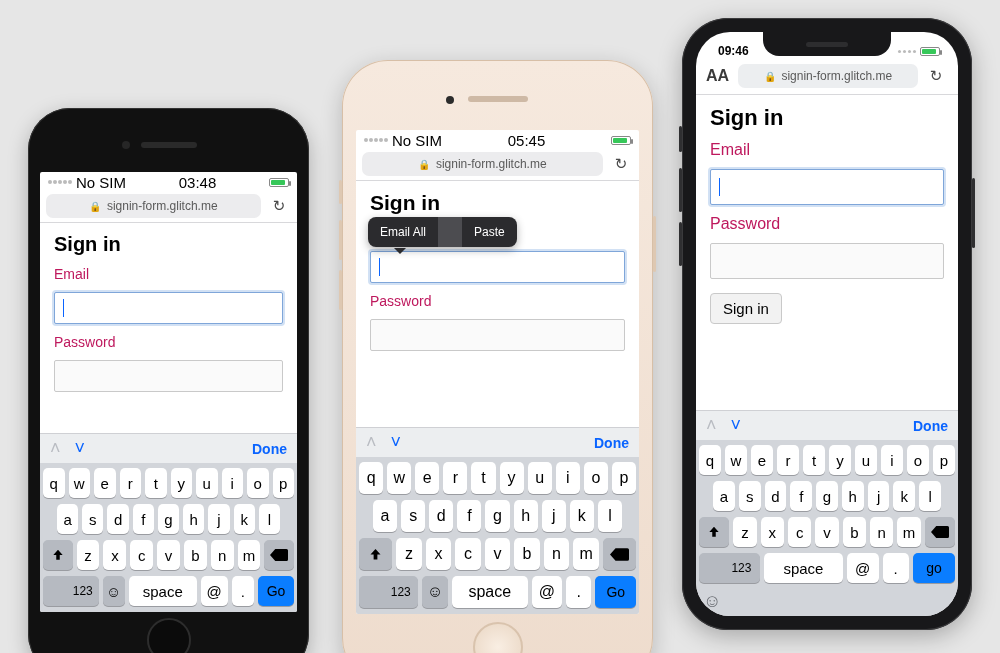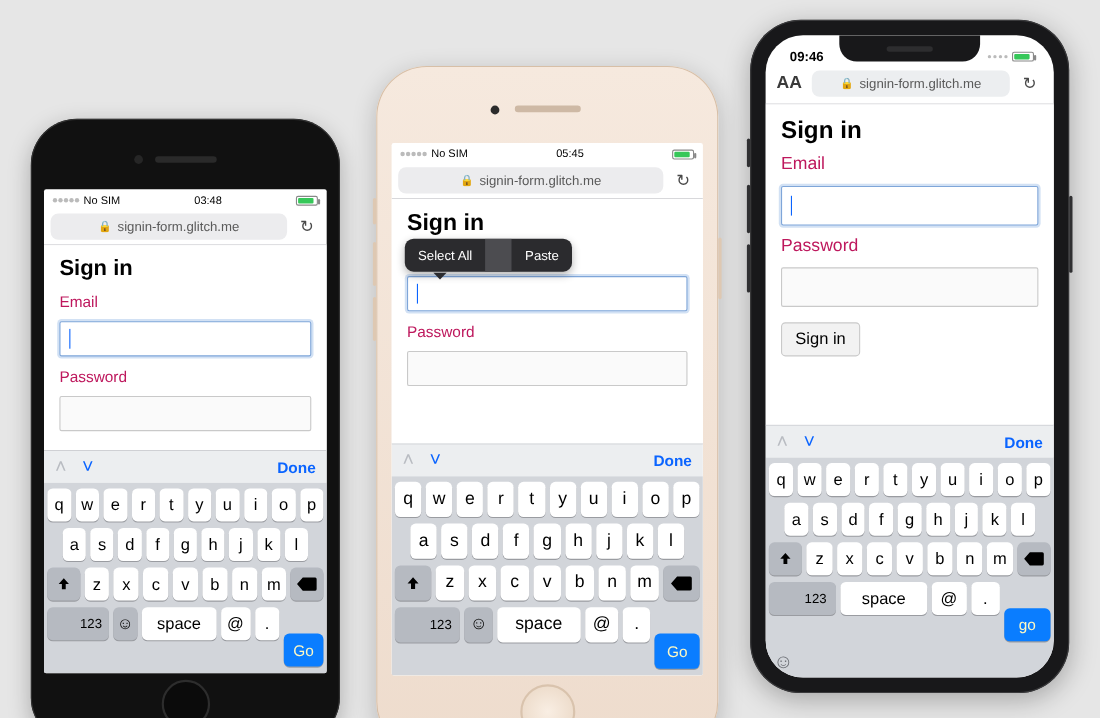--- a/index.html
+++ b/index.html
@@ -57,21 +57,21 @@
   .p3 .screen { width:100%; height:100%; background:#fff; border-radius:34px; overflow:hidden; display:flex; flex-direction:column; position:relative; }
   .p3 .notch { position:absolute; top:0; left:50%; transform:translateX(-50%); width:128px; height:24px; background:#18181a; border-bottom-left-radius:16px; border-bottom-right-radius:16px; z-index:5; }
   .p3 .notch:after{content:"";position:absolute;left:50%;top:10px;transform:translateX(-50%);width:42px;height:5px;background:#2d2d2f;border-radius:3px;}
   .p3 .sidebtn { position:absolute; background:#2f2f31; border-radius:2px; }
   .p3 .sb1 { left:-3px; top:108px; width:3px; height:26px; }
   .p3 .sb2 { left:-3px; top:150px; width:3px; height:44px; }
   .p3 .sb3 { left:-3px; top:204px; width:3px; height:44px; }
   .p3 .sb4 { right:-3px; top:160px; width:3px; height:70px; }
 
   
-  .statusbar { display:flex; align-items:center; justify-content:space-between; font-size:10px; color:#000; padding:4px 8px 2px; height:18px; }
+  .statusbar { display:flex; align-items:center; justify-content:space-between; font-size:15px; color:#000; padding:4px 8px 2px; height:18px; }
   .statusbar .l,.statusbar .r{display:flex;align-items:center;gap:4px;}
   .sigdots { display:flex; gap:1px; }
   .sigdots i { width:4px;height:4px;border-radius:50%;background:#bbb; display:block; }
   .battery { display:inline-flex; align-items:center; }
   .battery .body{width:20px;height:9px;border:1px solid #888;border-radius:2px;position:relative;}
   .battery .body:after{content:"";position:absolute;right:-3px;top:2px;width:2px;height:5px;background:#888;border-radius:1px;}
   .battery .fill{position:absolute;left:1px;top:1px;height:5px;width:14px;background:#36c759;border-radius:1px;}
 
   .p3 .statusbar{padding-top:10px;height:30px;font-size:12px;font-weight:600;}
   .p3 .statusbar .l{padding-left:14px;}
@@ -117,21 +117,21 @@
   .krow{display:flex;gap:4px;justify-content:center;}
   .key{flex:1;max-width:25px;height:30px;background:#fff;border-radius:5px;box-shadow:0 1px 0 #9a9ca1;display:flex;align-items:center;justify-content:center;font-size:15px;color:#000;}
   .p2 .key{max-width:27px;height:32px;font-size:16px;}
   .p3 .key{max-width:25px;height:30px;}
   .key.fn{background:#b6bac1;color:#000;}
   .key.space{max-width:none;flex:3;}
   .key.num{max-width:none;flex:1.4;font-size:12px;padding-left:24px;}
   .key.emoji{max-width:none;flex:1;}
   .key.at{max-width:none;flex:1.2;}
   .key.dot{max-width:none;flex:1;}
-  .key.go{max-width:none;flex:1.6;background:#0a7dff;color:#fef9c3;font-size:14px;margin-top:24px;}
+  .key.go{max-width:none;flex:1.6;background:#0a7dff;color:#000000;font-size:14px;}
   .key.shift,.key.del{max-width:none;flex:1.3;}
   .row2pad{flex:0 0 10px;}
   .p3 .emojirow{display:flex;justify-content:flex-start;padding:2px 4px 0;}
   .p3 .emojirow span{font-size:18px;color:#6b6e74;}
 
   svg{display:block;}
 </style>
 </head>
 <body>
 
@@ -266,21 +266,21 @@
           <span>signin-form.glitch.me</span>
         </div>
         <span class="refresh">↻</span>
       </div>
       <div class="divider"></div>
       <div class="page">
         <h1>Sign in</h1>
         <div class="label">Email</div>
         <div class="ctxwrap">
           <div class="ctxmenu">
-            <span>Select All</span>
+            <span>Email All</span>
             <span class="sep"></span>
             <span>Paste</span>
           </div>
           <div class="ctxtail"></div>
           <div class="input focus">
                 <span class="caret"></span>
               </div>
         </div>
         <div class="label">Password</div>
         <div class="input"></div>

